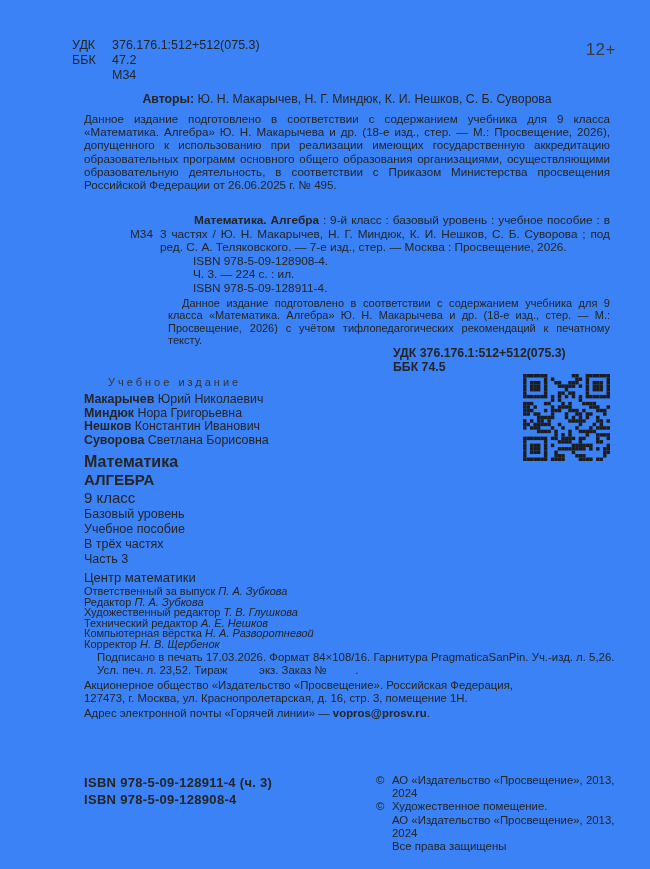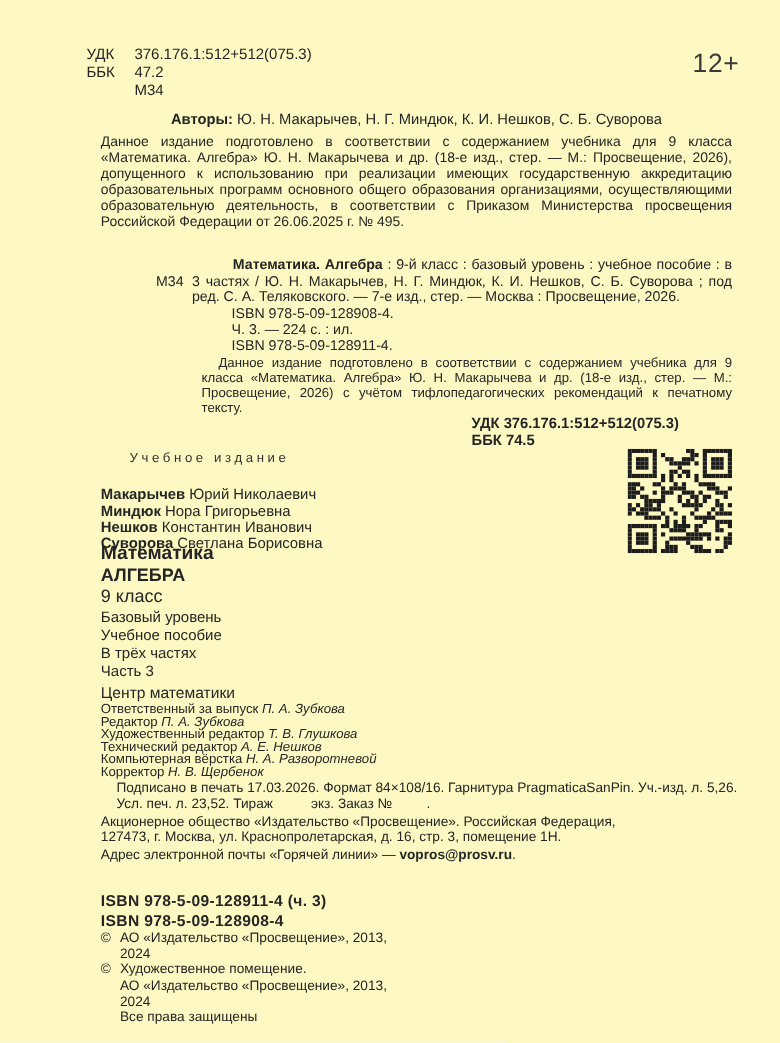--- a/index.html
+++ b/index.html
@@ -1,62 +1,62 @@
 <!DOCTYPE html>
 <html lang="ru"><head>
 <meta charset="utf-8">
 <style>
   html,body { margin:0; padding:0; background:#e8e8e8; }
   .page {
     position:relative; width:650px; height:869px; margin:0 auto;
-    background:#fef9c3; color:#252525;
+    background:#3b82f6; color:#252525;
     font-family:"Liberation Sans", sans-serif; overflow:hidden;
   }
   .b { font-weight:bold; }
   .i { font-style:italic; }
 
   .header-block { position:absolute; top:38px; left:72px; font-size:12.5px; line-height:15px; }
   .header-line { display:flex; }
   .header-label { width:40px; }
-  .age-badge { position:absolute; top:40px; right:34px; font-size:22px; color:#3a3a3a; letter-spacing:0.5px; }
+  .age-badge { position:absolute; top:40px; right:34px; font-size:17px; color:#3a3a3a; letter-spacing:0.5px; }
 
   .authors-line { position:absolute; top:92px; left:84px; right:40px; text-align:center; font-size:12.3px; }
 
   .par-block { position:absolute; top:112px; left:84px; right:40px; }
   .edition-note { font-size:11.6px; line-height:13.2px; text-align:justify; }
   .tiflo-note { margin-top:5px; font-size:11.6px; }
 
   .catalog-card { position:absolute; top:214px; left:160px; right:40px; font-size:11.8px; line-height:13.5px; }
   .card-code { position:absolute; left:-30px; top:13.5px; }
   .card-entry { text-align:justify; text-indent:34px; }
   .card-isbn { margin-left:33px; }
   .card-annotation { margin-left:8px; margin-top:2px; font-size:11px; line-height:12.3px; text-align:justify; text-indent:14px; }
 
   .udk-bold-block { position:absolute; top:346px; left:393px; font-weight:bold; font-size:12.3px; line-height:14px; }
 
   .edition-row { position:absolute; top:376px; left:84px; right:40px; }
   .edition-type { font-size:11px; letter-spacing:3px; color:#333;margin-left:24px; }
-  .authors-list { margin-top:18px; font-size:12.4px; line-height:13.5px; }
+  .authors-list { margin-top:5px; font-size:12.4px; line-height:13.5px; }
   .qr-box { position:absolute; top:-2px; right:0; width:87px; height:87px; }
 
   .title-block { position:absolute; top:452px; left:84px; }
   .t1 { font-size:16px; font-weight:bold; line-height:19px; }
   .t2 { font-size:15px; font-weight:bold; line-height:18px; }
   .t3 { font-size:15px; line-height:18px; }
   .t-small { font-size:12.5px; line-height:15px; }
   .center-line { margin-top:3px; font-size:13px;text-align:center; }
 
   .credits-block { position:absolute; top:586px; left:84px; font-size:11px; line-height:10.5px; }
   .credit-line { height:10.5px; }
 
   .print-block { position:absolute; top:651px; left:84px; right:34px; font-size:11.4px; line-height:13px;margin-left:13px; }
   .publisher-block { position:absolute; top:679px; left:84px; right:34px; font-size:11.4px; line-height:13px; }
   .hotline-line { position:absolute; top:707px; left:84px; right:34px; font-size:11.4px; }
 
-  .bottom-row { position:absolute; top:742px; left:84px; right:34px; display:flex; justify-content:space-between; align-items:flex-start;flex-direction:column; }
+  .bottom-row { position:absolute; top:774px; left:84px; right:34px; display:flex; justify-content:space-between; align-items:flex-start; }
   .isbn-block { font-weight:bold; font-size:13px; line-height:17px; letter-spacing:0.3px; }
   .copyright-block { font-size:11.4px; line-height:13.2px; width:240px; }
   .copy-line { display:flex; }
   .copy-mark { width:16px; flex:0 0 16px; }
   .copy-text { flex:1; }
 </style>
 </head>
 <body>
 
 <div class="page">

